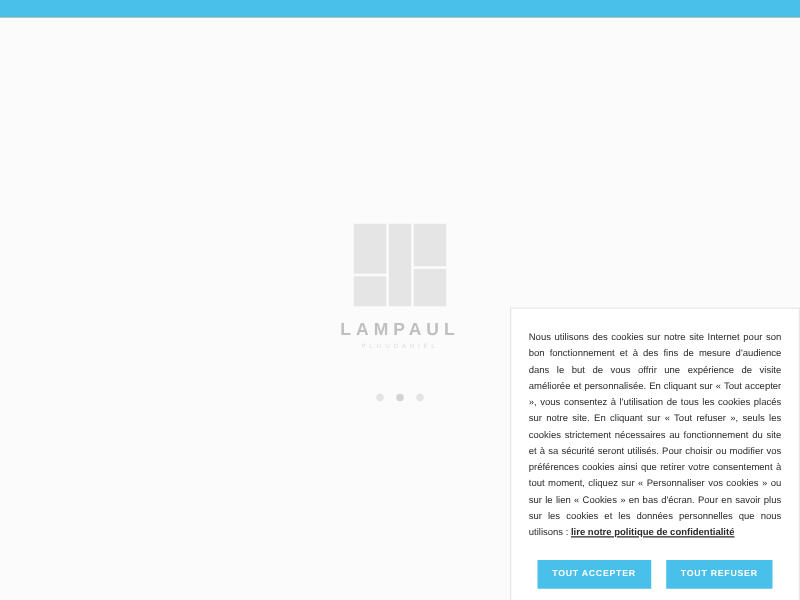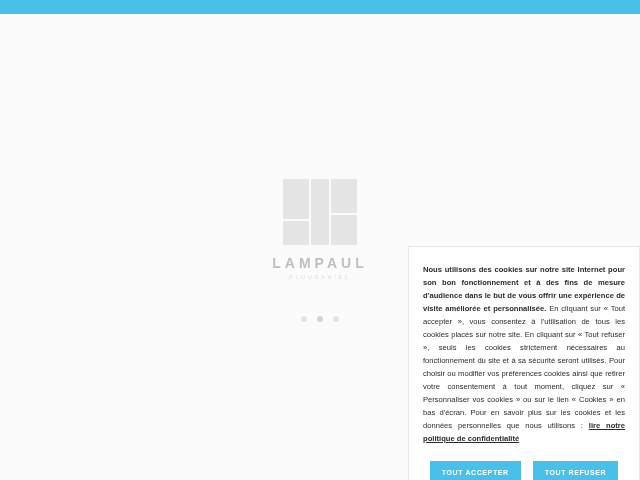--- a/index.html
+++ b/index.html
@@ -105,21 +105,21 @@
     box-sizing: border-box;
     padding: 16px 14px 14px 14px;
   }
   .cookie-text {
     font-size: 7.6px;
     line-height: 13px;
     color: #2b2b2b;
     text-align: justify;
     margin: 0;
   }
-  .cookie-text .lead { font-weight: bold; }
+  .cookie-text .lead { font-weight: normal; }
   .cookie-link {
     color: #2b2b2b;
     font-weight: bold;
     text-decoration: underline;
     cursor: pointer;
   }
   .cookie-actions {
     margin-top: 16px;
     display: flex;
     justify-content: center;

